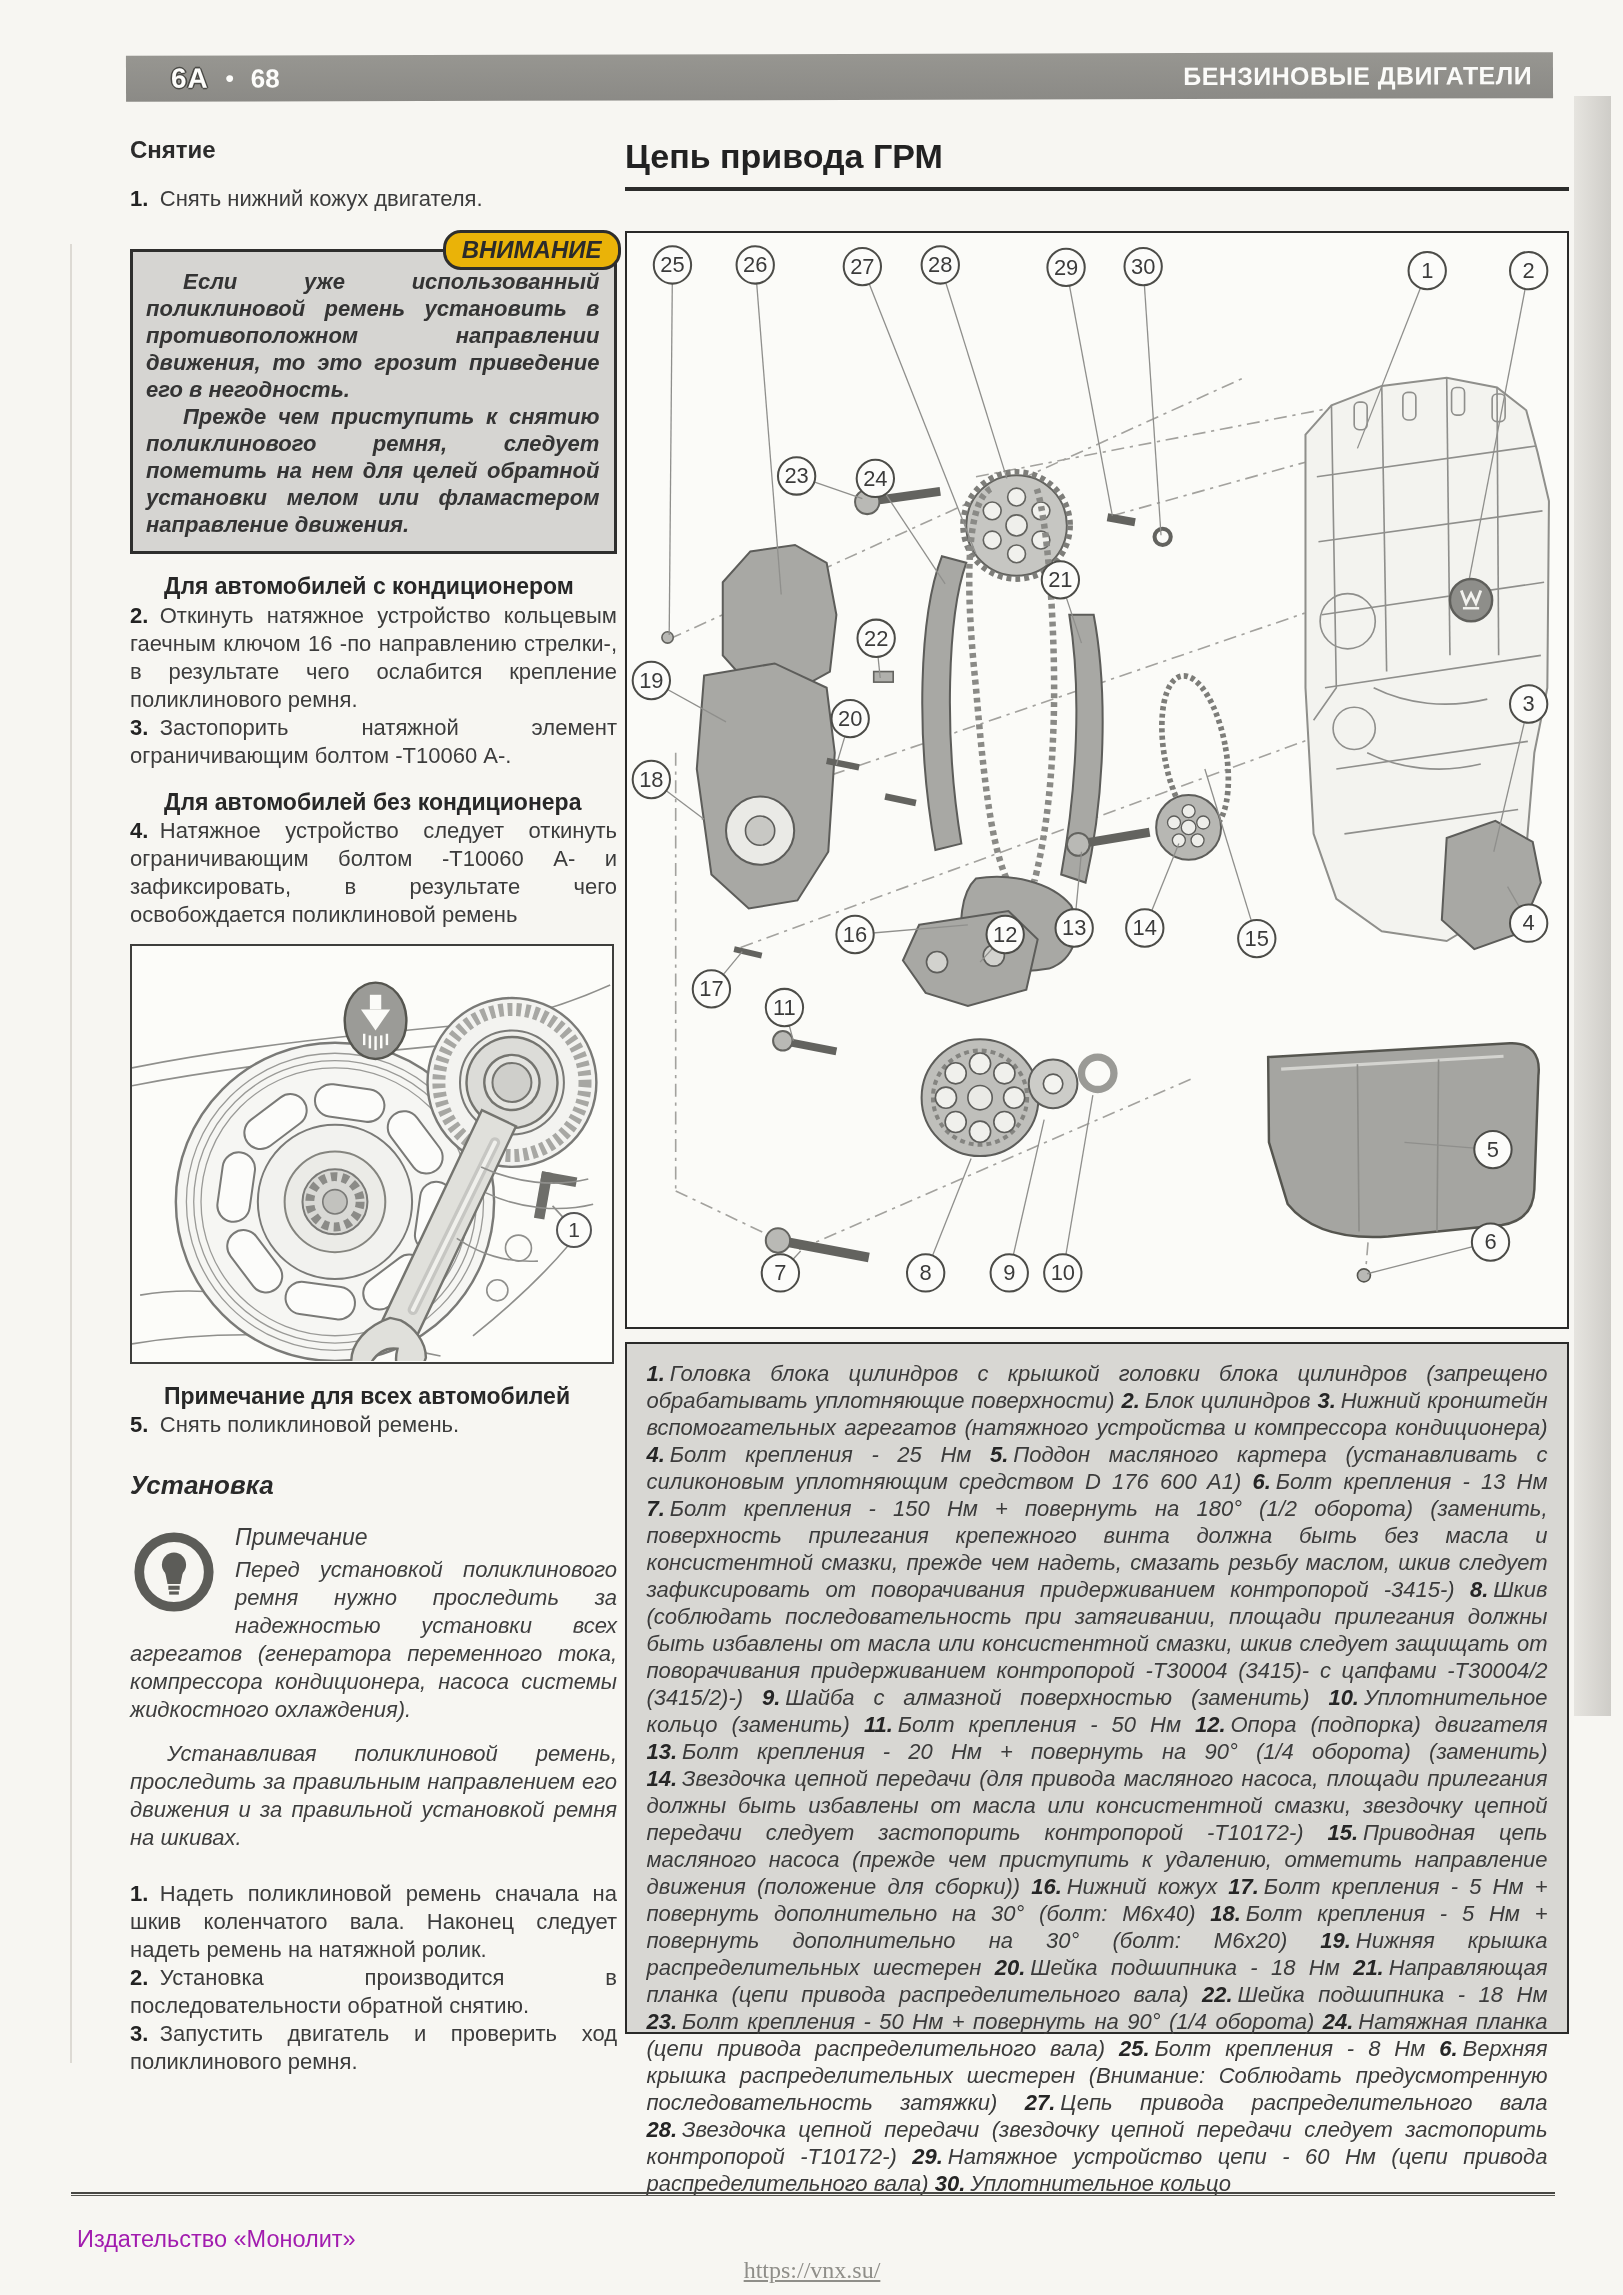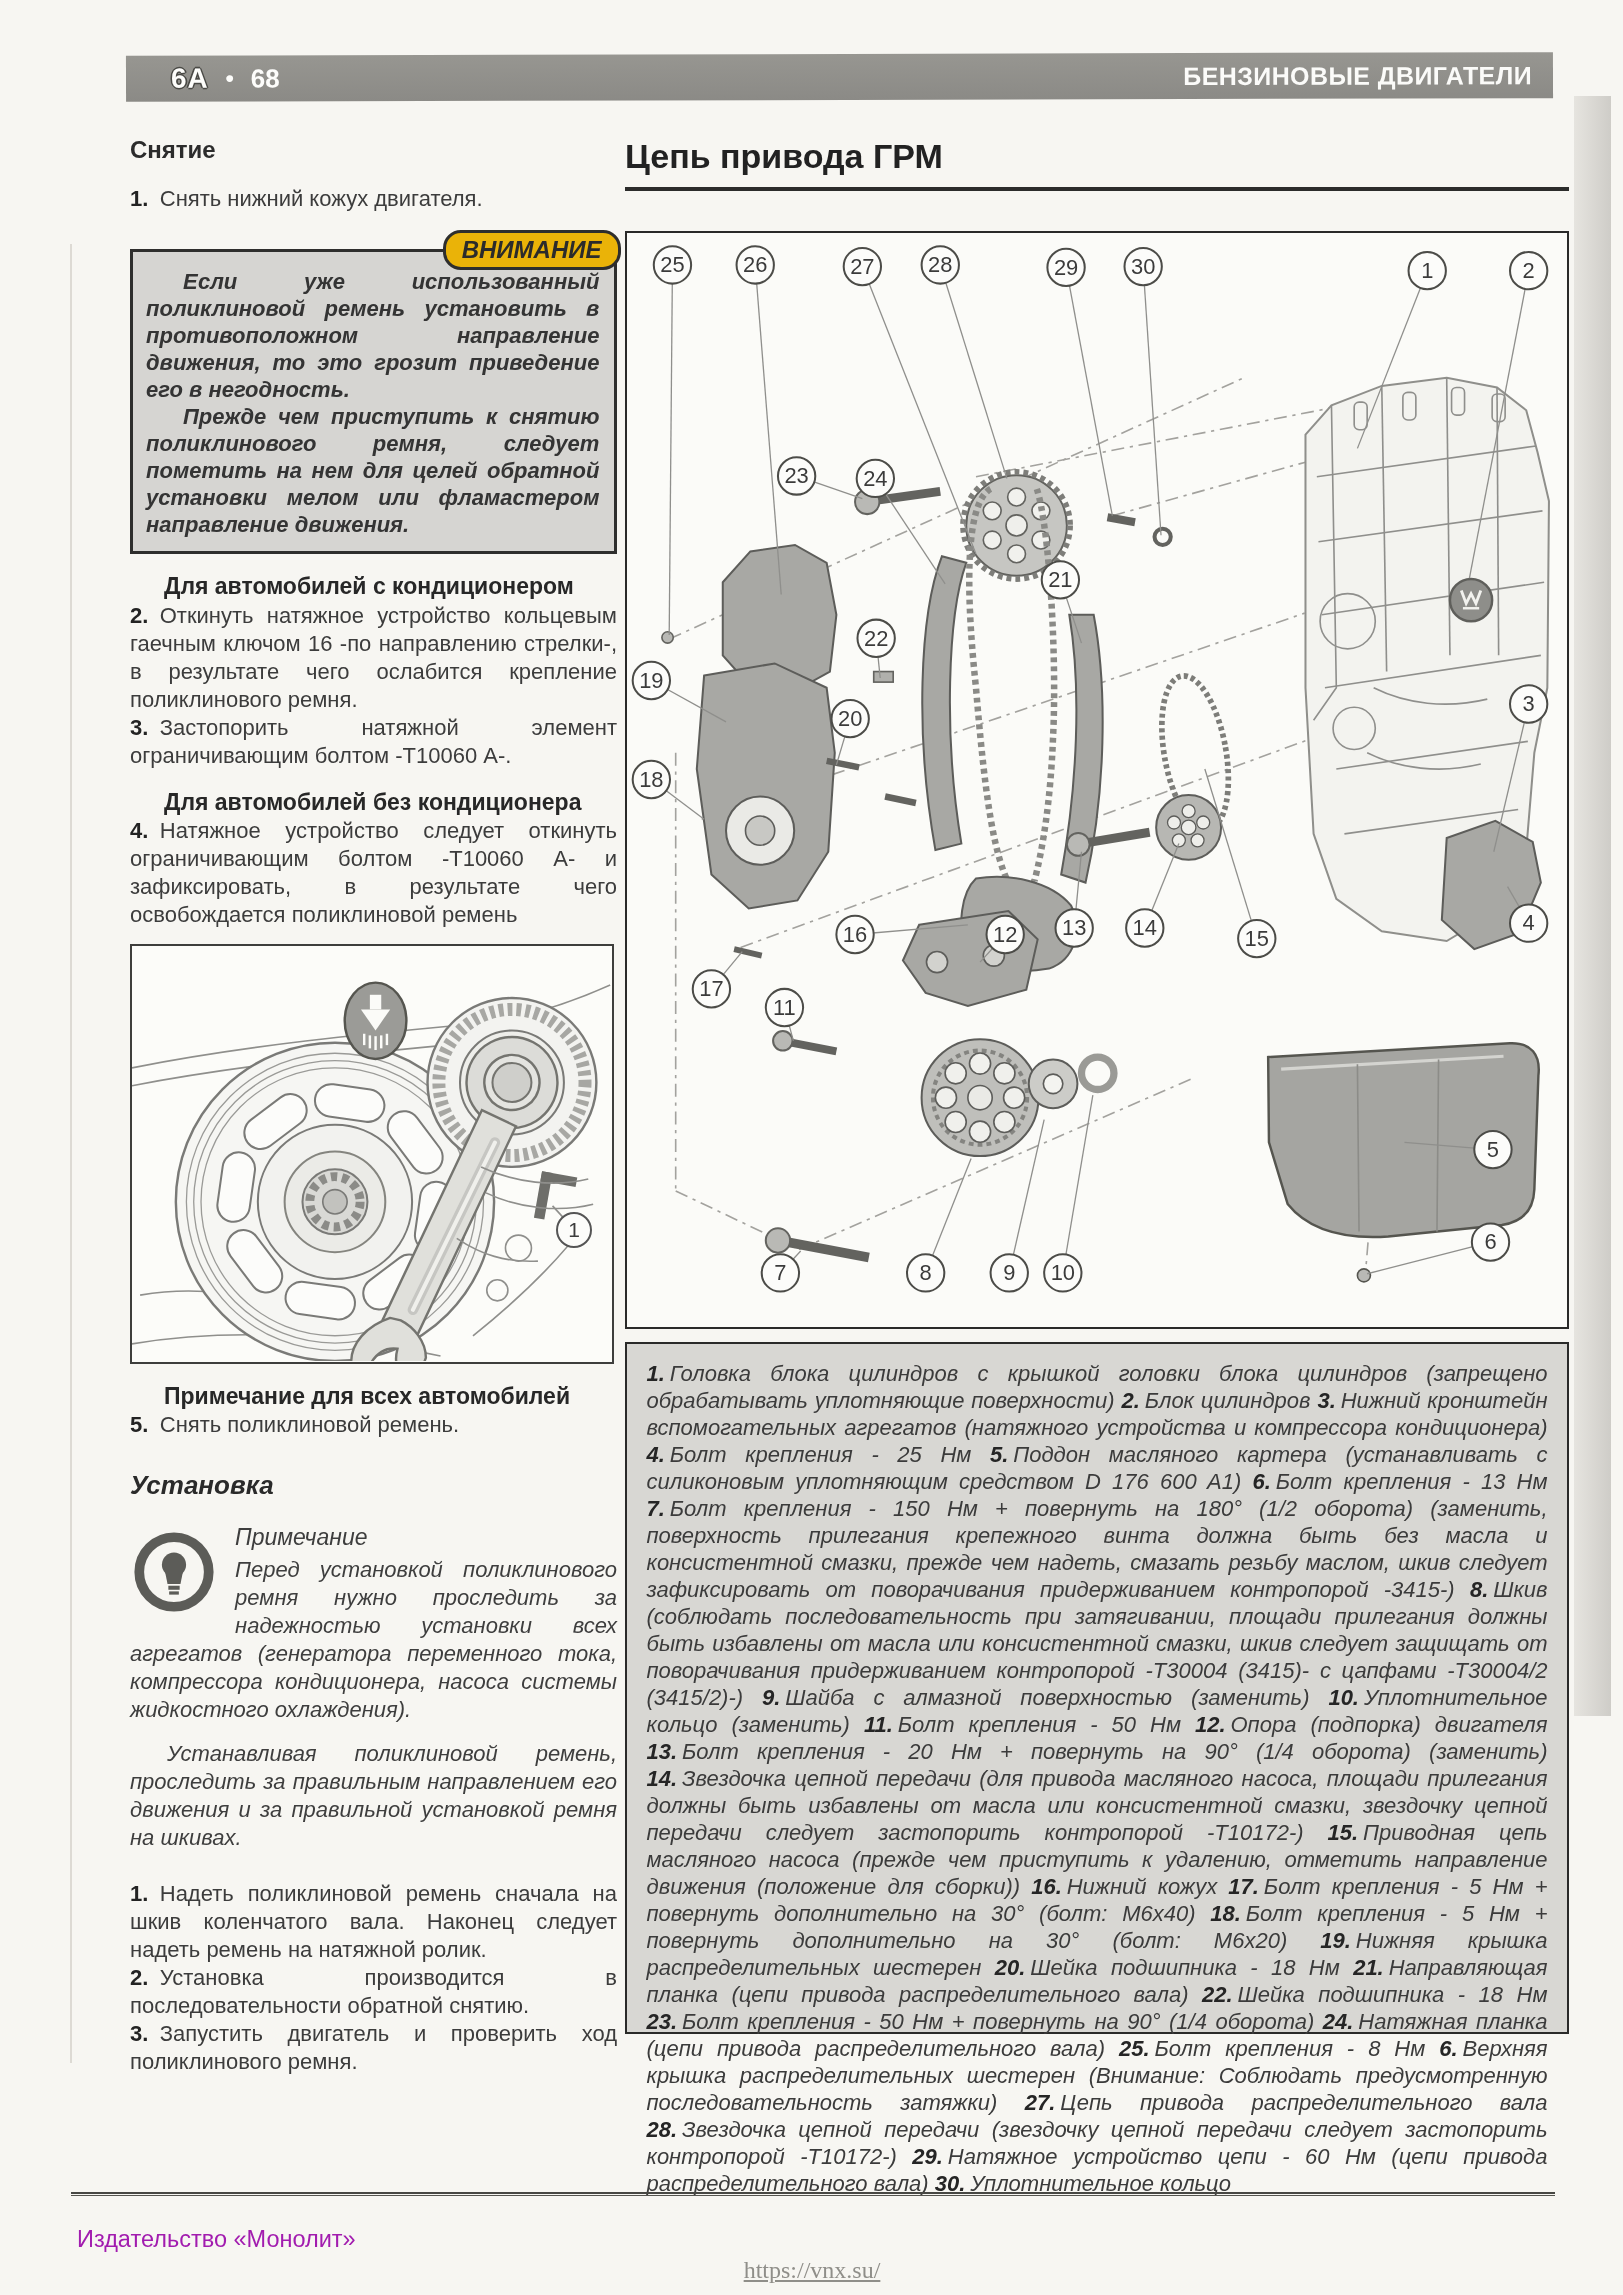--- a/index.html
+++ b/index.html
@@ -102,21 +102,21 @@
 
   <div id="left-col" data-interactable="false">
     <p class="h-plain" data-interactable="false">Снятие</p>
     <div id="removal-steps" data-interactable="false">
         <p class="step" data-interactable="false"><b>1.</b><span>Снять нижний кожух двигателя.</span></p>
       </div>
 
     <div id="warning-box" data-interactable="false">
       <div id="warning-label" data-interactable="false">ВНИМАНИЕ</div>
       <div data-interactable="false">
-          <p class="warn-p" data-interactable="false">Если уже использованный поликлиновой ремень установить в противоположном направление движения, то это грозит приведение его в негодность.</p>
+          <p class="warn-p" data-interactable="false">Если уже использованный поликлиновой ремень установить в противоположном направлении движения, то это грозит приведение его в негодность.</p>
           <p class="warn-p" data-interactable="false">Прежде чем приступить к снятию поликлинового ремня, следует пометить на нем для целей обратной установки мелом или фламастером направление движения.</p>
         </div>
     </div>
 
     <p class="sub-heading" data-interactable="false">Для автомобилей с кондиционером</p>
     <div data-interactable="false">
         <p class="step" data-interactable="false"><b>2.</b><span>Откинуть натяжное устройство кольцевым гаечным ключом 16 -по направлению стрелки-, в результате чего ослабится крепление поликлинового ремня.</span></p>
         <p class="step" data-interactable="false"><b>3.</b><span>Застопорить натяжной элемент ограничивающим болтом -Т10060 А-.</span></p>
       </div>
     <p class="sub-heading" data-interactable="false">Для автомобилей без кондиционера</p>

